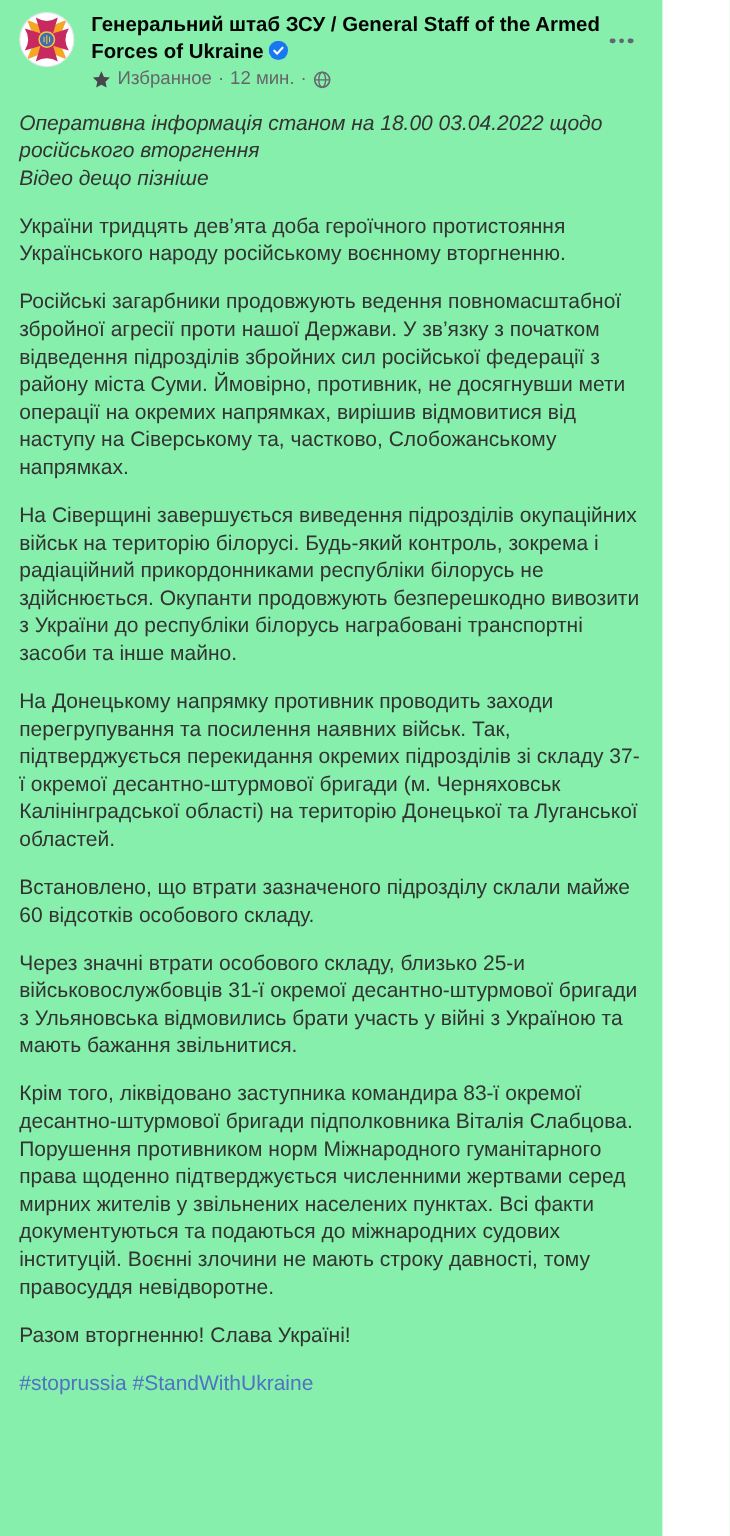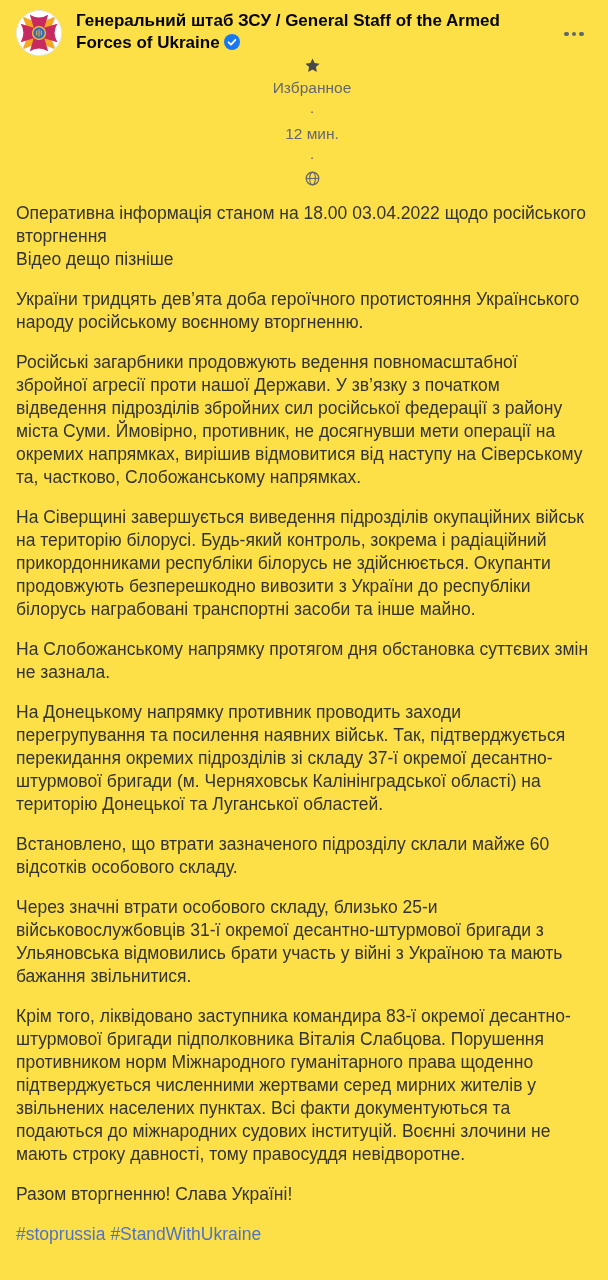--- a/index.html
+++ b/index.html
@@ -1,36 +1,36 @@
 <!DOCTYPE html>
 <html lang="uk"><head>
 <meta charset="utf-8">
 <style>
   html,body{margin:0;padding:0;background:#fff;}
   body{font-family:"Liberation Sans","DejaVu Sans",sans-serif;color:#333;}
-  .post-card{position:relative;width:608px;min-height:1280px;background:#fde047;box-sizing:border-box;overflow:hidden;}
+  .post-card{position:relative;width:552px;min-height:1280px;background:#86efac;box-sizing:border-box;overflow:hidden;}
 
   
   .post-header{position:relative;display:flex;align-items:flex-start;padding:10px 16px 0 16px;}
   .avatar{flex:0 0 auto;width:46px;height:46px;border-radius:50%;background:#fff;border:1px solid #e4e6e9;box-sizing:border-box;overflow:hidden;cursor:pointer;}
   .avatar svg{display:block;width:100%;height:100%;}
   .header-text{margin-left:14px;max-width:472px;}
   .page-title{font-size:17px;line-height:22px;font-weight:bold;color:#050505;cursor:pointer;}
   .verified{display:inline-block;width:16px;height:16px;vertical-align:-2px;margin-left:4px;}
-  .meta-row{display:flex;align-items:center;gap:5px;margin-top:3px;font-size:15.5px;line-height:18px;color:#65676B;flex-direction:column;}
+  .meta-row{display:flex;align-items:center;gap:5px;margin-top:3px;font-size:15.5px;line-height:18px;color:#65676B;}
   .meta-row .star{width:17px;height:17px;display:inline-block;}
   .meta-row .globe{width:15px;height:15px;display:inline-block;}
   .time-link{color:#65676B;text-decoration:none;cursor:pointer;}
   .more-btn{position:absolute;top:20px;right:16px;width:36px;height:28px;display:flex;align-items:center;justify-content:center;gap:3px;background:transparent;border:none;cursor:pointer;border-radius:6px;}
   .more-btn i{display:block;width:4.5px;height:4.5px;border-radius:50%;background:#606770;}
 
   
   .post-body{padding:0 16px;}
   .post-body p{margin:17px 0;font-size:17.5px;line-height:23px;color:#333;white-space:pre-line;}
-  .post-body p:first-child{margin-top:16px;}
+  .post-body p:first-child{margin-top:16px;font-style:italic;}
   .hashtags{margin:17px 0 0 0;font-size:17.5px;line-height:23px;}
   .hashtags a{color:#5172c3;text-decoration:none;cursor:pointer;}
 </style>
 </head>
 <body>
 
 <div class="post-card">
 
   <div class="post-header">
 
@@ -89,21 +89,20 @@
         </span>
     </button>
   </div>
 
   <div class="post-body">
     <p>Оперативна інформація станом на 18.00 03.04.2022 щодо російського вторгнення
 Відео дещо пізніше</p>
     <p>України тридцять дев’ята доба героїчного протистояння Українського народу російському воєнному вторгненню.</p>
     <p>Російські загарбники продовжують ведення повномасштабної збройної агресії проти нашої Держави. У зв’язку з початком відведення підрозділів збройних сил російської федерації з району міста Суми. Ймовірно, противник, не досягнувши мети операції на окремих напрямках, вирішив відмовитися від наступу на Сіверському та, частково, Слобожанському напрямках.</p>
     <p>На Сіверщині завершується виведення підрозділів окупаційних військ на територію білорусі. Будь-який контроль, зокрема і радіаційний прикордонниками республіки білорусь не здійснюється. Окупанти продовжують безперешкодно вивозити з України до республіки білорусь награбовані транспортні засоби та інше майно.</p>
-    <p>На Слобожанському напрямку протягом дня обстановка суттєвих змін не зазнала.</p>
     <p>На Донецькому напрямку противник проводить заходи перегрупування та посилення наявних військ. Так, підтверджується перекидання окремих підрозділів зі складу 37-ї окремої десантно-штурмової бригади (м. Черняховськ Калінінградської області) на територію Донецької та Луганської областей.</p>
     <p>Встановлено, що втрати зазначеного підрозділу склали майже 60 відсотків особового складу.</p>
     <p>Через значні втрати особового складу, близько 25-и військовослужбовців 31-ї окремої десантно-штурмової бригади з Ульяновська відмовились брати участь у війні з Україною та мають бажання звільнитися.</p>
     <p>Крім того, ліквідовано заступника командира 83-ї окремої десантно-штурмової бригади підполковника Віталія Слабцова. Порушення противником норм Міжнародного гуманітарного права щоденно підтверджується численними жертвами серед мирних жителів у звільнених населених пунктах. Всі факти документуються та подаються до міжнародних судових інституцій. Воєнні злочини не мають строку давності, тому правосуддя невідворотне.</p>
     <p>Разом вторгненню! Слава Україні!</p>
     <p class="hashtags"><a>#stoprussia</a> <a>#StandWithUkraine</a></p>
   </div>
 
 </div>
 

